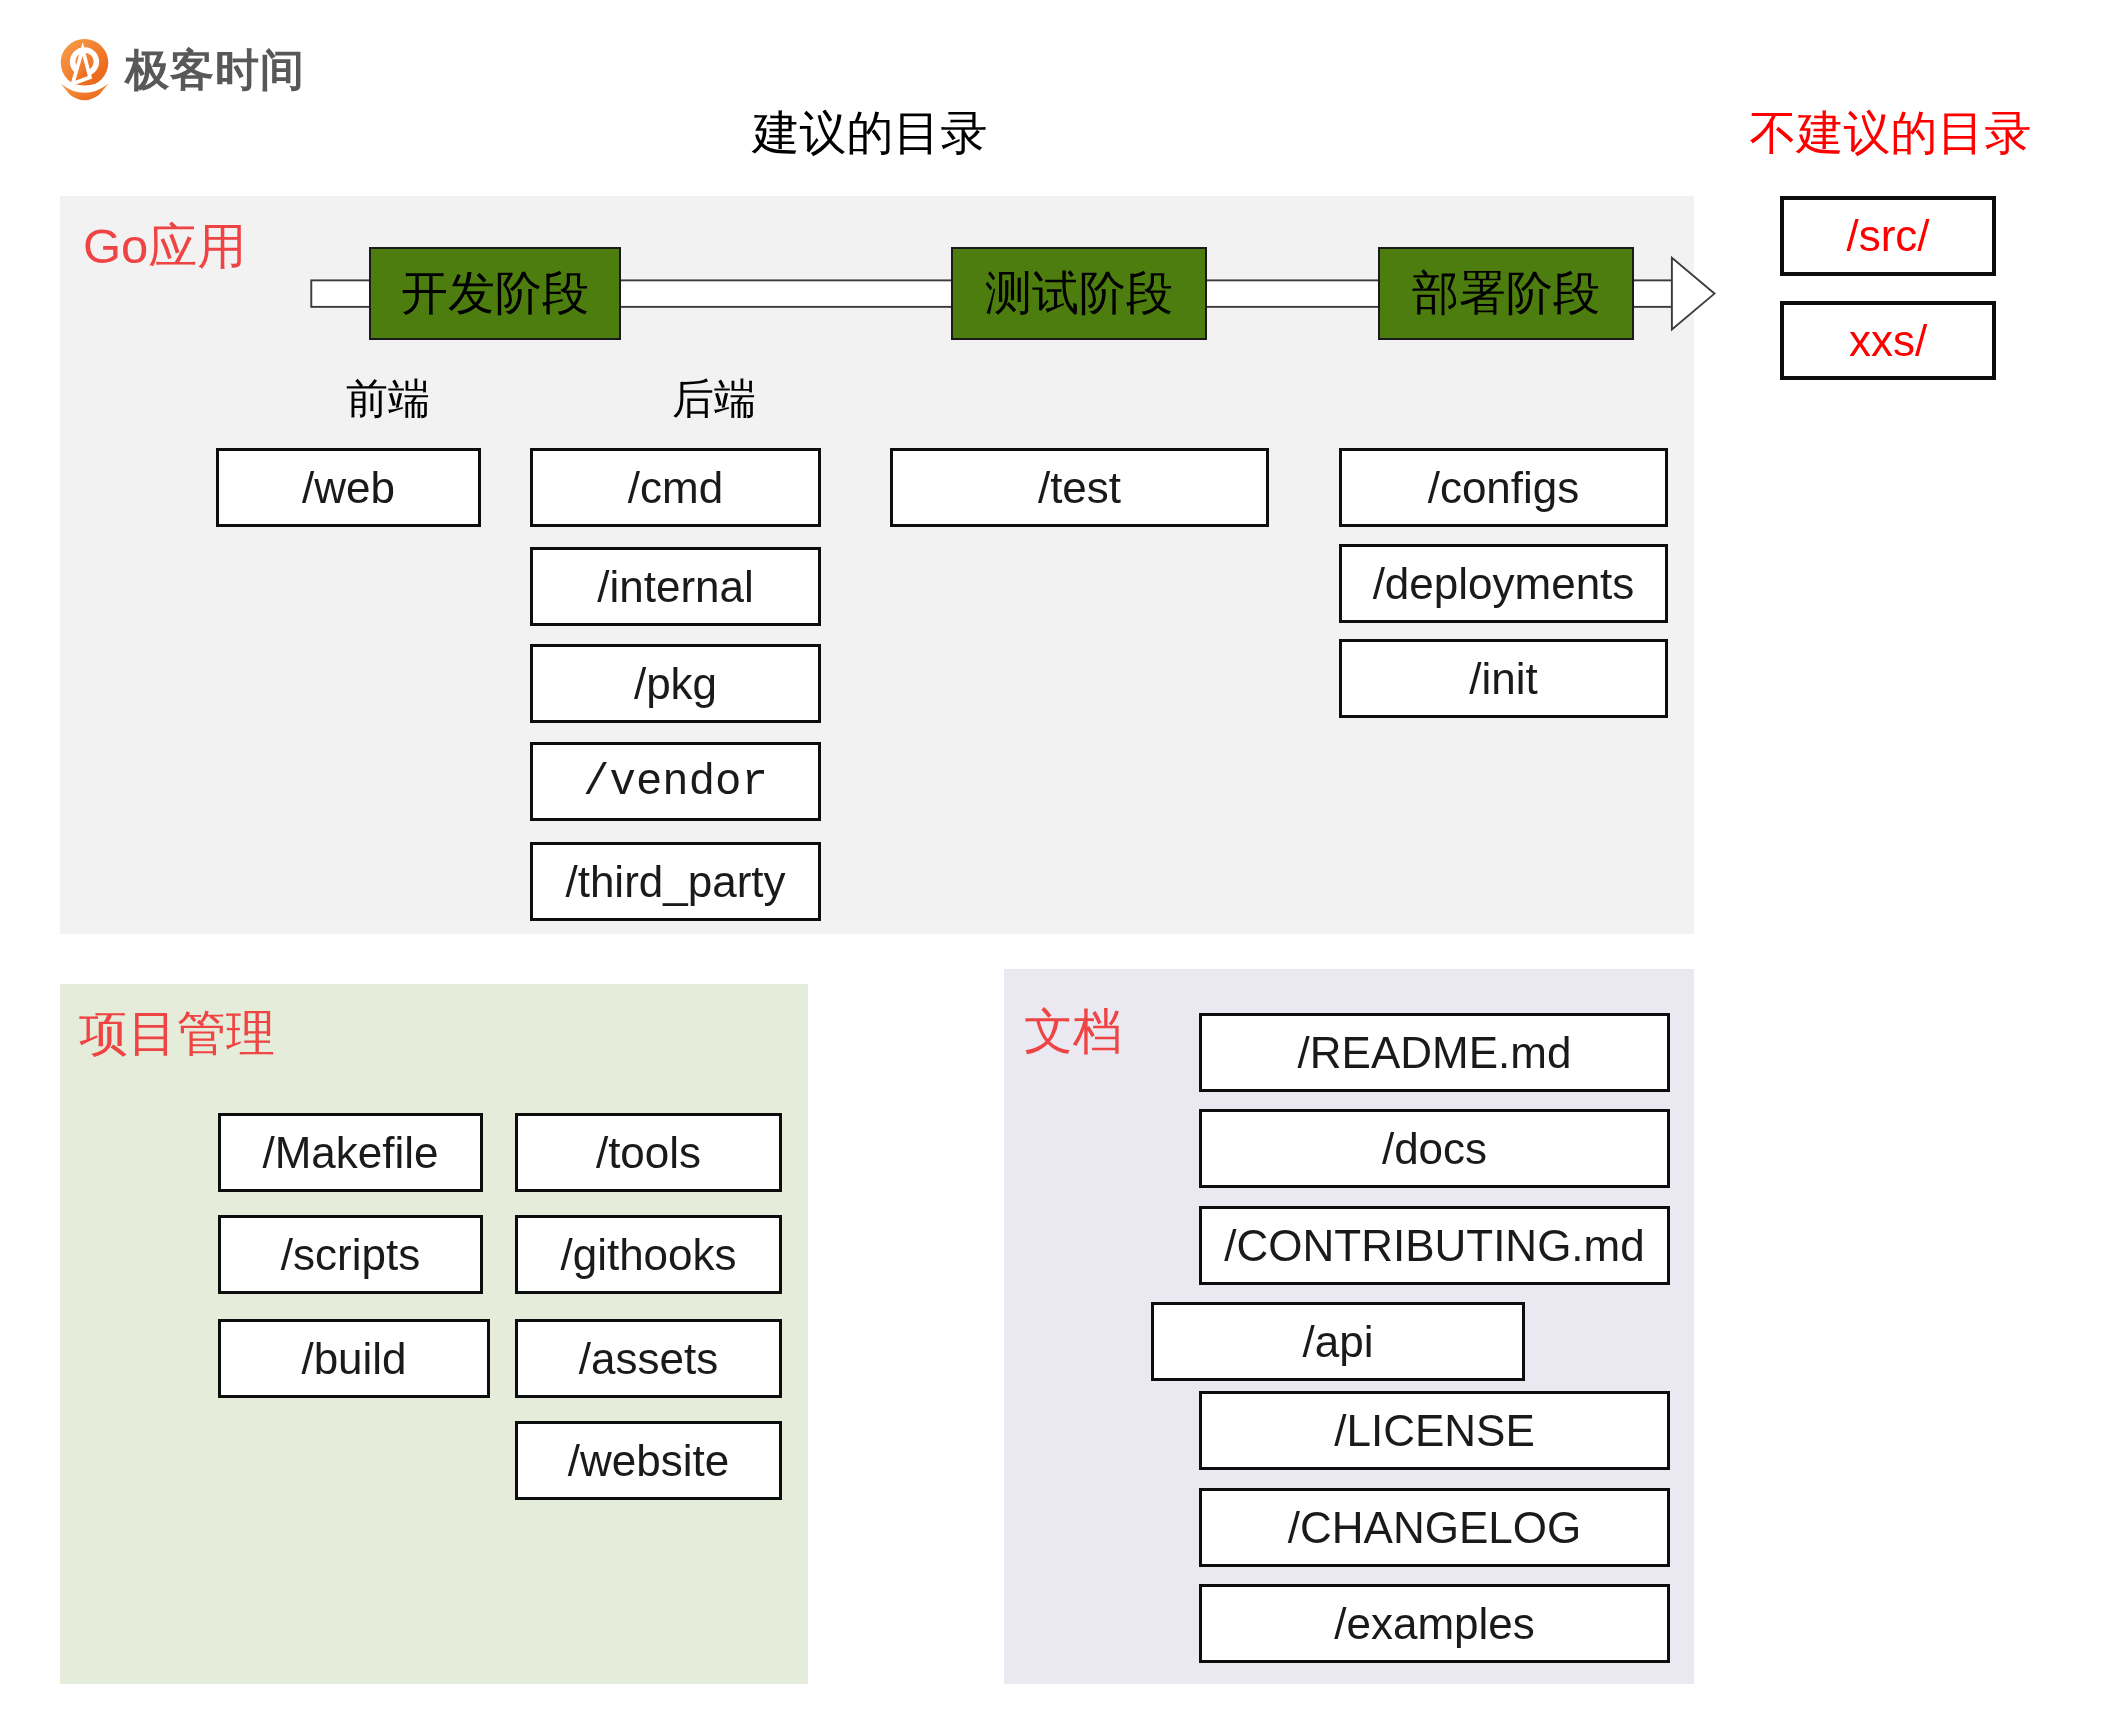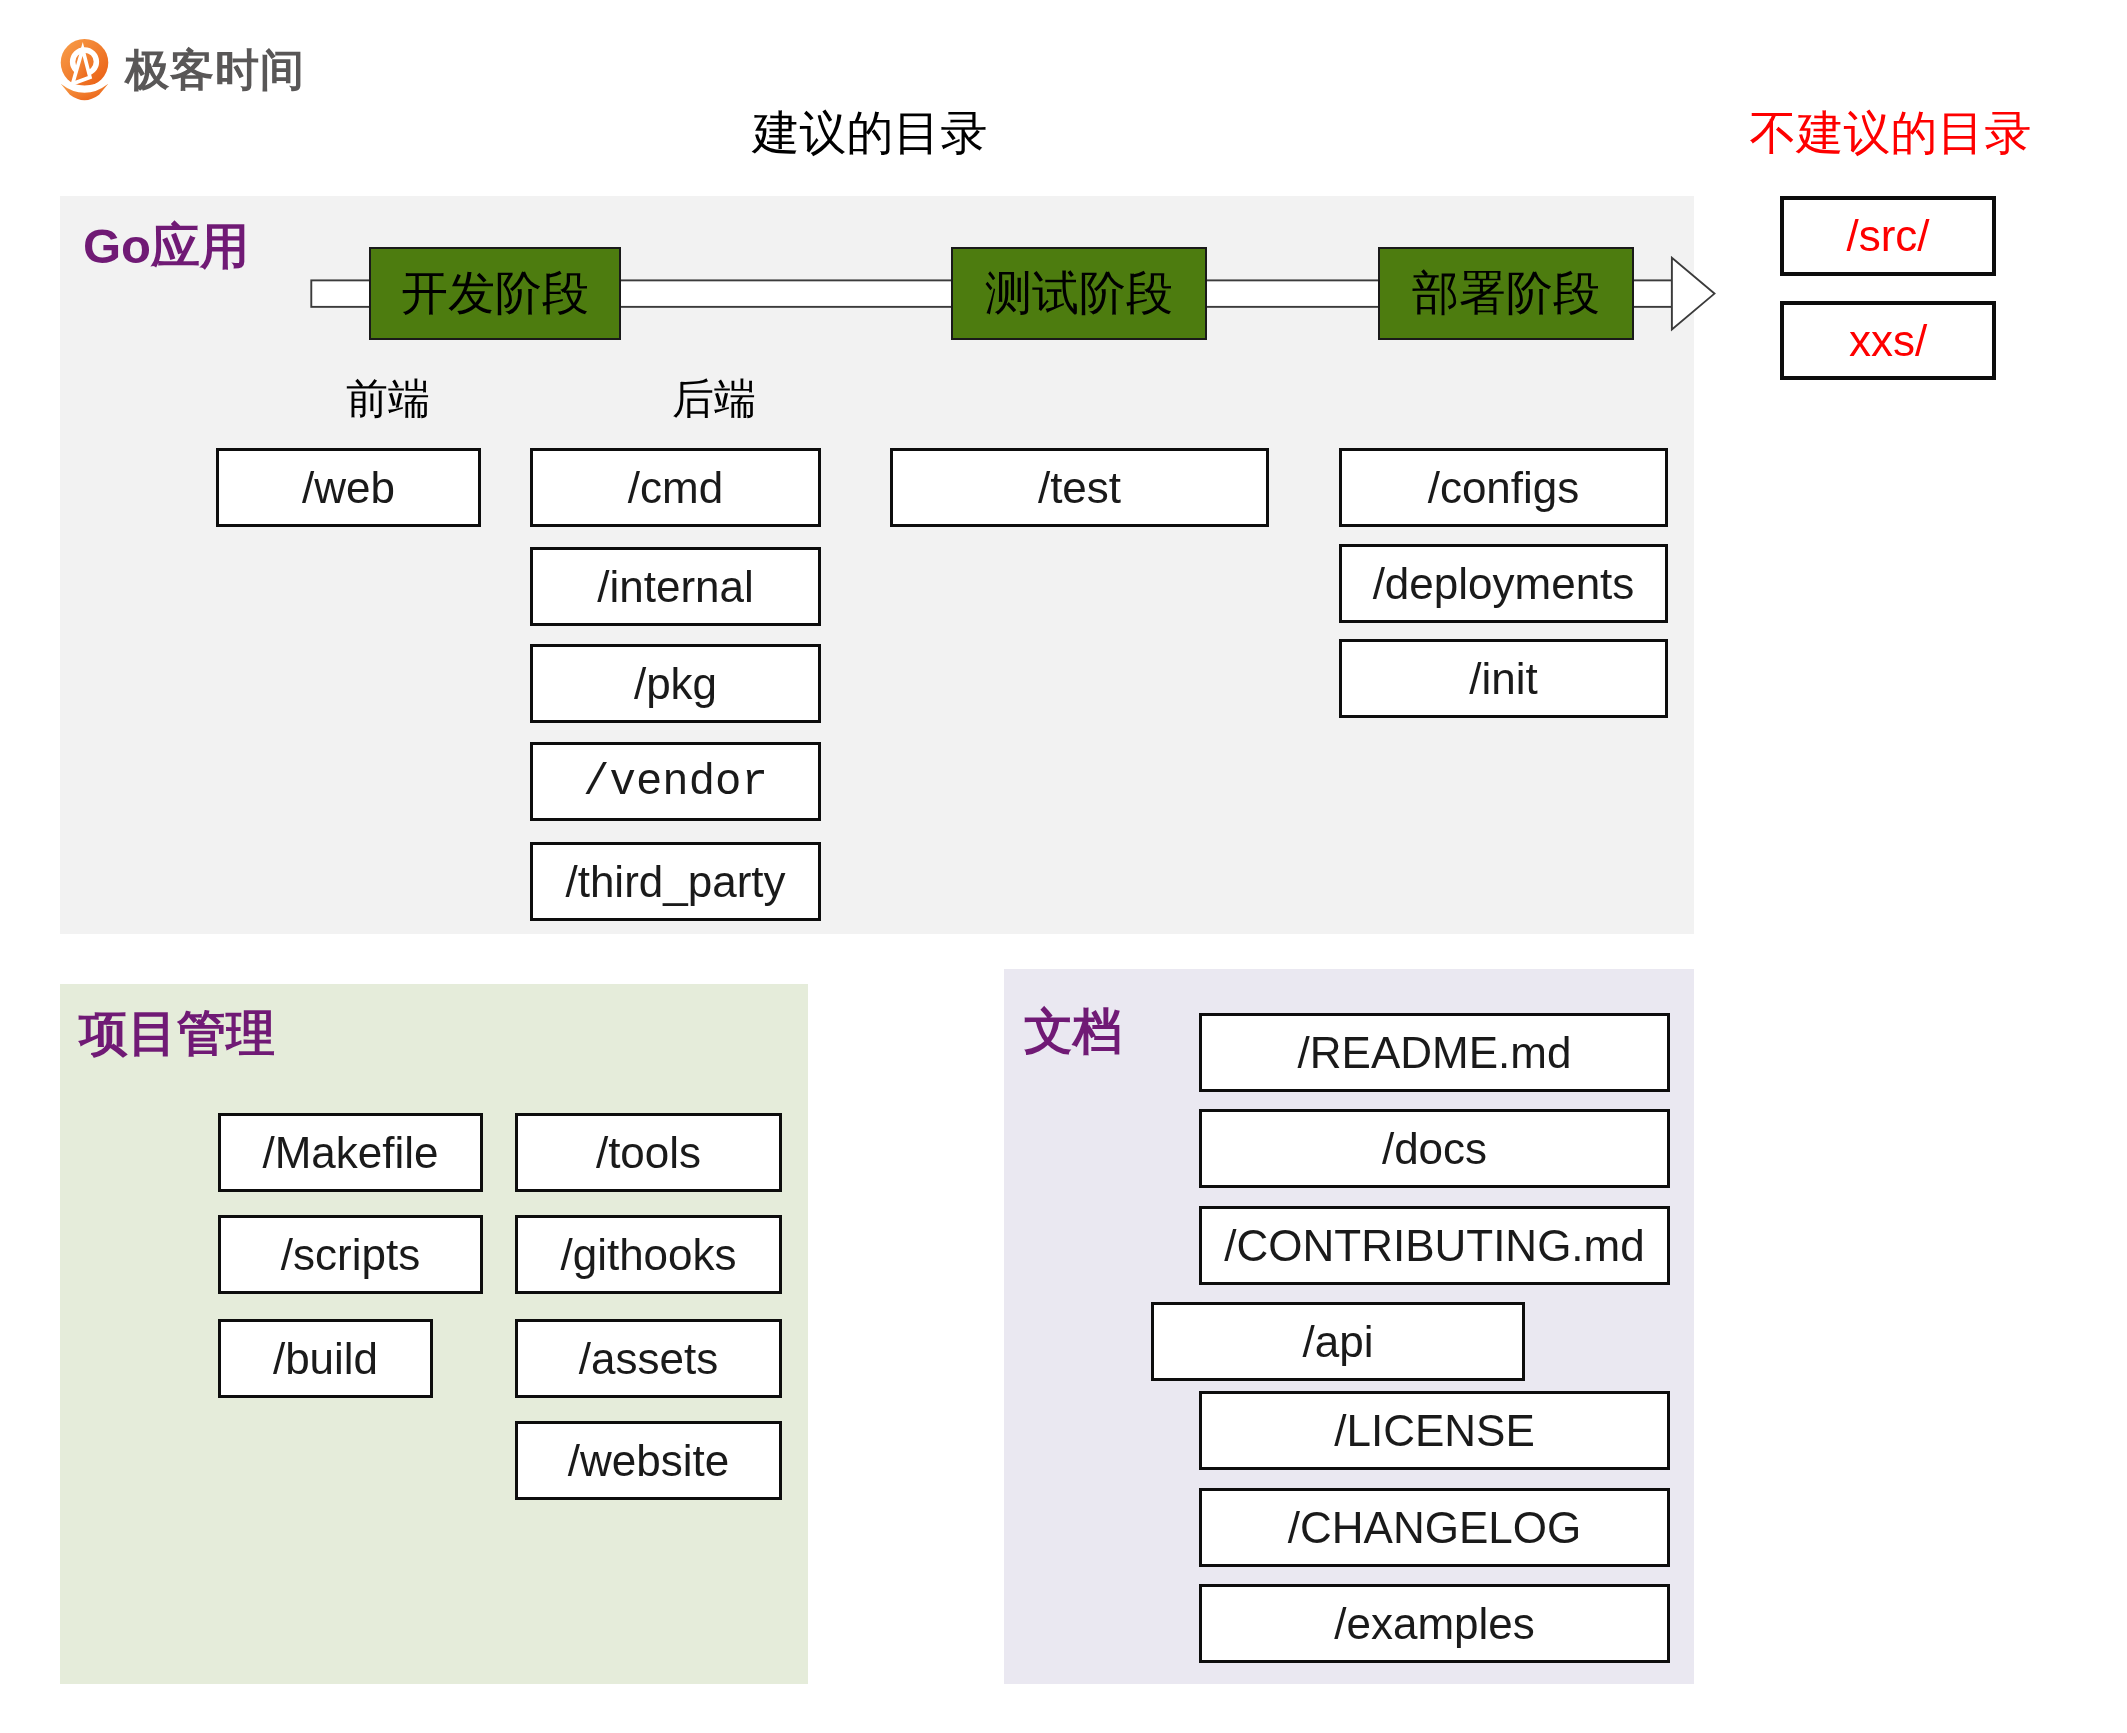--- a/index.html
+++ b/index.html
@@ -9,21 +9,21 @@
   .logo{position:absolute;left:57px;top:38px;display:flex;align-items:center;gap:13.2px;}
   .logo-text{font-size:44px;font-weight:700;color:#595757;letter-spacing:0.9px;}
 
   .page-title{position:absolute;font-size:47px;font-weight:500;color:#000000;text-align:center;white-space:nowrap;}
   .page-title.red{color:#FE0000;}
 
   .panel{position:absolute;}
   .panel.gray{background:#F2F2F2;}
   .panel.green{background:#E5ECDA;}
   .panel.purple{background:#EAE8F1;}
-  .panel-title{position:absolute;font-size:49px;font-weight:700;color:#701a75;white-space:nowrap;}
+  .panel-title{position:absolute;font-size:49px;font-weight:400;color:#ef4444;white-space:nowrap;}
 
   .flow-svg{position:absolute;left:0;top:0;pointer-events:none;}
 
   .stage{position:absolute;height:93px;background:#4d7c0f;border:2.8px solid #1a1a1a;box-sizing:border-box;
          display:flex;align-items:center;justify-content:center;font-size:47px;color:#000000;white-space:nowrap;}
 
   .group-label{position:absolute;font-size:42px;font-weight:400;color:#000000;white-space:nowrap;margin-left:40px;}
 
   .dirbox{position:absolute;height:79px;background:#ffffff;border:3.8px solid #0d0d0d;box-sizing:border-box;
           display:flex;align-items:center;justify-content:center;font-size:44px;color:#1a1a1a;white-space:nowrap;}
@@ -83,21 +83,21 @@
   <div class="dirbox" style="left:530px;top:842px;width:291px;">/third_party</div>
 
   <div class="dirbox" style="left:890px;top:448px;width:379px;">/test</div>
 
   <div class="dirbox" style="left:1339px;top:448px;width:329px;">/configs</div>
   <div class="dirbox" style="left:1339px;top:544px;width:329px;">/deployments</div>
   <div class="dirbox" style="left:1339px;top:639px;width:329px;">/init</div>
 
   <div class="dirbox" style="left:218px;top:1113px;width:265px;">/Makefile</div>
   <div class="dirbox" style="left:218px;top:1215px;width:265px;">/scripts</div>
-  <div class="dirbox" style="left:218px;top:1319px;width:215px;">/build</div>
+  <div class="dirbox" style="left:218px;top:1319px;width:272px;">/build</div>
 
   <div class="dirbox" style="left:515px;top:1113px;width:267px;">/tools</div>
   <div class="dirbox" style="left:515px;top:1215px;width:267px;">/githooks</div>
   <div class="dirbox" style="left:515px;top:1319px;width:267px;">/assets</div>
   <div class="dirbox" style="left:515px;top:1421px;width:267px;">/website</div>
 
   <div class="dirbox" style="left:1199px;top:1013px;width:471px;">/README.md</div>
   <div class="dirbox" style="left:1199px;top:1109px;width:471px;">/docs</div>
   <div class="dirbox" style="left:1199px;top:1206px;width:471px;">/CONTRIBUTING.md</div>
   <div class="dirbox" style="left:1151px;top:1302px;width:374px;">/api</div>

